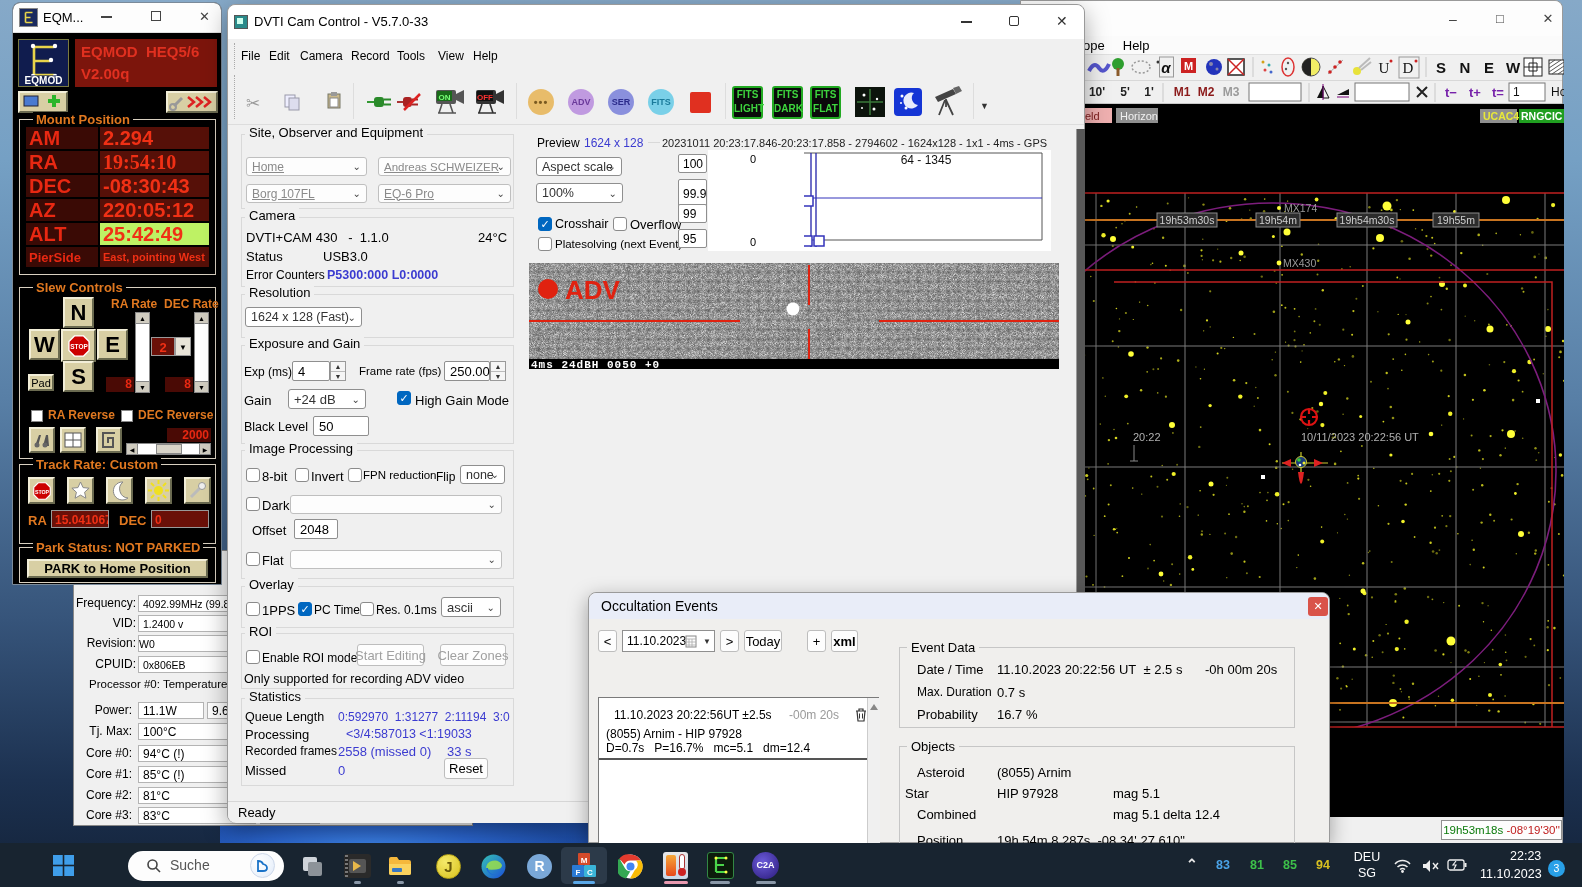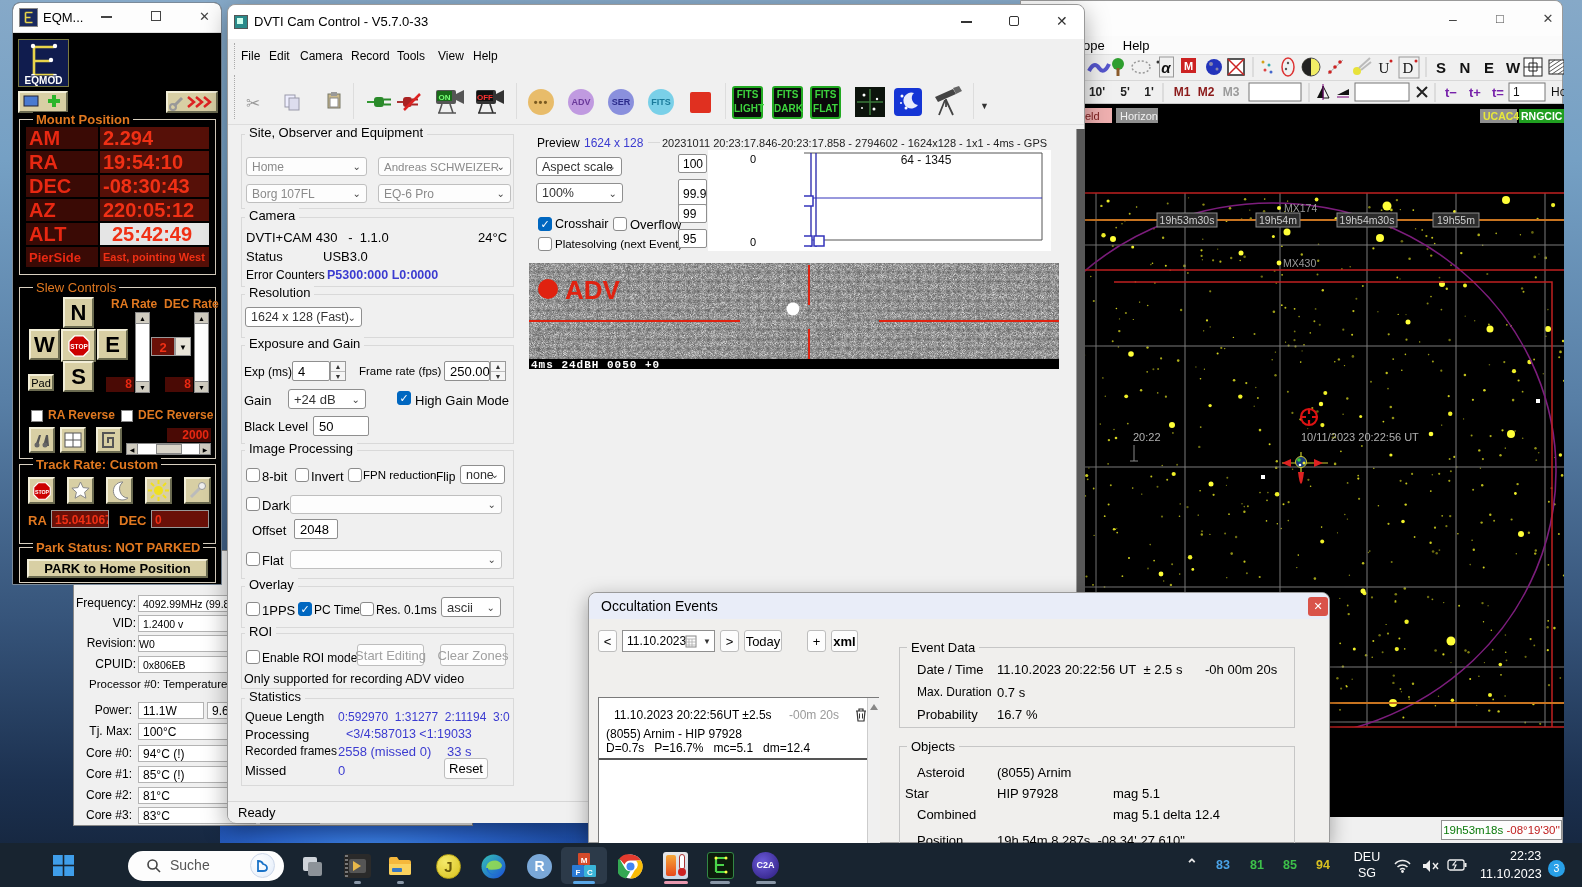--- a/index.html
+++ b/index.html
@@ -5,21 +5,21 @@
 body{font-family:"Liberation Sans",sans-serif;width:1582px;height:887px;overflow:hidden;}
 #desk{position:relative;width:1582px;height:887px;overflow:hidden;
  background:linear-gradient(180deg,#86a9c8 0%,#75a0c4 18%,#587fa6 45%,#36547a 70%,#1c3150 88%,#132238 100%);}
 .abs{position:absolute;}
 .win{position:absolute;background:#f0f0f0;border:1px solid #a8a8a8;}
 .gb{position:absolute;border:1px solid #d9d9d9;}
 .gbl{position:absolute;background:#f0f0f0;padding:0 4px;font-size:13px;color:#000;white-space:nowrap;}
 .dd{position:absolute;background:#fff;border:1px solid #8f8f8f;border-radius:3px;font-size:12px;color:#333;
  display:flex;align-items:center;padding:0 5px;white-space:nowrap;overflow:hidden;}
 .dd .ch{position:absolute;right:5px;color:#444;font-size:10px;}
-.dd.dis{color:#8a8a8a;background:#fdfdfd;border-color:#bfbfbf;}
+.dd.dis{color:#8a8a8a;background:#fdfdfd;border-color:#bfbfbf;text-decoration:underline;}
 .inp{position:absolute;background:#fff;border:1px solid #8f8f8f;border-radius:2px;font-size:13px;color:#000;
  display:flex;align-items:center;padding:0 5px;white-space:nowrap;}
 .cb{position:absolute;width:14px;height:14px;background:#fff;border:1px solid #8b8b8b;border-radius:3px;}
 .cbc{position:absolute;width:14px;height:14px;background:#0067c0;border:1px solid #0067c0;border-radius:3px;
  color:#fff;font-size:11px;line-height:13px;text-align:center;}
 .lb{position:absolute;font-size:13px;color:#000;white-space:nowrap;}
 .lbb{position:absolute;font-size:13px;color:#3b3bd0;white-space:nowrap;}
 .btn{position:absolute;background:#fdfdfd;border:1px solid #bdbdbd;border-radius:3px;font-size:13px;color:#000;
  display:flex;align-items:center;justify-content:center;white-space:nowrap;}
 .btn.dis{color:#a0a0a0;}
@@ -807,49 +807,51 @@
       <svg width="49" height="46" viewBox="0 0 49 46">
        <path d="M15 7 h20 M15 21 h16 M15 35 h20 M15 7 v28" stroke="#e8d44a" stroke-width="2.6" fill="none"></path>
        <circle cx="14" cy="6" r="2.2" fill="#fff"></circle>
           <circle cx="36" cy="6" r="2.2" fill="#fff"></circle>
        <circle cx="32" cy="20" r="2.2" fill="#fff"></circle>
           <circle cx="14" cy="36" r="2.2" fill="#fff"></circle>
           <circle cx="36" cy="36" r="2.2" fill="#fff"></circle>
       </svg>
       <div class="abs" style="left:0;bottom:0;width:100%;text-align:center;font-size:10px;font-weight:bold;color:#fff;background:rgba(16,28,78,.6);">EQMOD</div>
      </div>
+      <div class="abs" style="left:62px;top:36px;width:142px;height:48px;background:#7c150c;color:#e03020;
+      font-size:15px;font-weight:bold;line-height:22px;padding:2px 6px;">EQMOD&nbsp; HEQ5/6<br>V2.00q</div>
       <div class="abs" style="left:5px;top:88px;width:50px;height:22px;background:#d8cfa4;border-top:2px solid #f2eed8;border-left:2px solid #f2eed8;border-right:2px solid #6a6a50;border-bottom:2px solid #6a6a50;display:flex;align-items:center;justify-content:center;color:#000;">
         <svg width="46" height="18" viewBox="0 0 46 18">
           <rect x="4" y="3" width="14" height="10" fill="#4a7ad0" stroke="#223"></rect>
           <path d="M28 8 h12 M34 2 v12" stroke="#2ab52a" stroke-width="4"></path>
         </svg>
       </div>
       <div class="abs" style="left:153px;top:88px;width:52px;height:22px;background:#d8cfa4;border-top:2px solid #f2eed8;border-left:2px solid #f2eed8;border-right:2px solid #6a6a50;border-bottom:2px solid #6a6a50;display:flex;align-items:center;justify-content:center;color:#000;">
         <svg width="48" height="18" viewBox="0 0 48 18">
           <path d="M6 13 L14 5" stroke="#999" stroke-width="3"></path>
           <circle cx="5" cy="14" r="3" fill="none" stroke="#999" stroke-width="2"></circle>
           <path d="M20 4 l6 5 l-6 5 M28 4 l6 5 l-6 5 M36 4 l6 5 l-6 5" stroke="#d22" stroke-width="2.5" fill="none"></path>
         </svg>
       </div>
       <div class="abs" style="left:6px;top:116px;width:197px;height:156px;border:1px solid #d8d0c0;"></div>
       <div class="abs" style="left:20px;top:109px;background:#000;padding:0 3px;color:#e07820;font-size:13px;font-weight:bold;white-space:nowrap;">Mount Position</div>
       <div class="abs" style="left:13px;top:124px;width:72px;height:23px;background:#3a0a05;color:#e82812;font-size:20px;font-weight:bold;line-height:23px;padding-left:3px;border-bottom:1px solid #000;">AM</div>
       <div class="abs" style="left:87px;top:124px;width:109px;height:23px;background:#561008;color:#f03015;font-size:20px;font-weight:bold;line-height:23px;padding-left:3px;border-bottom:1px solid #000;white-space:nowrap;">2.294</div>
       <div class="abs" style="left:13px;top:148px;width:72px;height:23px;background:#3a0a05;color:#e82812;font-size:20px;font-weight:bold;line-height:23px;padding-left:3px;border-bottom:1px solid #000;">RA</div>
-      <div class="abs" style="left:87px;top:148px;width:109px;height:23px;background:#561008;color:#f03015;font-size:20px;font-weight:bold;line-height:23px;padding-left:3px;border-bottom:1px solid #000;white-space:nowrap;">19:54:10</div>
+      <div class="abs" style="left:87px;top:148px;width:109px;height:23px;background:#561008;color:#f03015;font-size:20px;font-weight:bold;line-height:23px;padding-left:3px;border-bottom:1px solid #000;white-space:nowrap;font-family:Liberation Serif, serif;">19:54:10</div>
       <div class="abs" style="left:13px;top:172px;width:72px;height:23px;background:#3a0a05;color:#e82812;font-size:20px;font-weight:bold;line-height:23px;padding-left:3px;border-bottom:1px solid #000;">DEC</div>
       <div class="abs" style="left:87px;top:172px;width:109px;height:23px;background:#561008;color:#f03015;font-size:20px;font-weight:bold;line-height:23px;padding-left:3px;border-bottom:1px solid #000;white-space:nowrap;">-08:30:43</div>
       <div class="abs" style="left:13px;top:196px;width:72px;height:23px;background:#3a0a05;color:#e82812;font-size:20px;font-weight:bold;line-height:23px;padding-left:3px;border-bottom:1px solid #000;">AZ</div>
       <div class="abs" style="left:87px;top:196px;width:109px;height:23px;background:#561008;color:#f03015;font-size:20px;font-weight:bold;line-height:23px;padding-left:3px;border-bottom:1px solid #000;white-space:nowrap;">220:05:12</div>
       <div class="abs" style="left:13px;top:220px;width:72px;height:23px;background:#3a0a05;color:#e82812;font-size:20px;font-weight:bold;line-height:23px;padding-left:3px;border-bottom:1px solid #000;">ALT</div>
-      <div class="abs" style="left:87px;top:220px;width:109px;height:23px;background:#e5e5e5;color:#f03015;font-size:20px;font-weight:bold;line-height:23px;padding-left:12px;border-bottom:1px solid #000;white-space:nowrap;">25:42:49</div>
+      <div class="abs" style="left:87px;top:220px;width:109px;height:23px;background:#bef264;color:#f03015;font-size:20px;font-weight:bold;line-height:23px;padding-left:3px;border-bottom:1px solid #000;white-space:nowrap;">25:42:49</div>
       <div class="abs" style="left:13px;top:244px;width:72px;height:21px;background:#3a0a05;color:#e82812;font-size:13px;font-weight:bold;line-height:21px;padding-left:3px;border-bottom:1px solid #000;">PierSide</div>
       <div class="abs" style="left:87px;top:244px;width:109px;height:21px;background:#561008;color:#f03015;font-size:11px;font-weight:bold;line-height:21px;padding-left:3px;border-bottom:1px solid #000;white-space:nowrap;">East, pointing West</div>
       <div class="abs" style="left:6px;top:284px;width:197px;height:172px;border:1px solid #d8d0c0;"></div>
-      <div class="abs" style="left:20px;top:277px;background:#000;padding:0 3px;color:#e07820;font-size:13px;font-weight:normal;white-space:nowrap;">Slew Controls</div>
+      <div class="abs" style="left:20px;top:277px;background:#000;padding:0 3px;color:#e07820;font-size:13px;font-weight:bold;white-space:nowrap;">Slew Controls</div>
       <div class="abs" style="left:50px;top:294px;width:31px;height:31px;background:#d8cfa4;border-top:2px solid #f2eed8;border-left:2px solid #f2eed8;border-right:2px solid #6a6a50;border-bottom:2px solid #6a6a50;display:flex;align-items:center;justify-content:center;color:#000;">
         <span style="font-size:22px;font-weight:bold;">N</span>
       </div>
       <div class="abs" style="left:16px;top:326px;width:31px;height:31px;background:#d8cfa4;border-top:2px solid #f2eed8;border-left:2px solid #f2eed8;border-right:2px solid #6a6a50;border-bottom:2px solid #6a6a50;display:flex;align-items:center;justify-content:center;color:#000;">
         <span style="font-size:22px;font-weight:bold;">W</span>
       </div>
       <div class="abs" style="left:48px;top:326px;width:35px;height:33px;background:#d8cfa4;border-top:2px solid #f2eed8;border-left:2px solid #f2eed8;border-right:2px solid #6a6a50;border-bottom:2px solid #6a6a50;display:flex;align-items:center;justify-content:center;color:#000;">
         <svg width="22" height="22" viewBox="0 0 24 24">
           <path d="M7 1 h10 l6 6 v10 l-6 6 H7 l-6 -6 V7 z" fill="#c00" stroke="#fff" stroke-width="1.5"></path>
           <text x="12" y="15.5" font-size="7" fill="#fff" text-anchor="middle" font-weight="bold">STOP</text>

